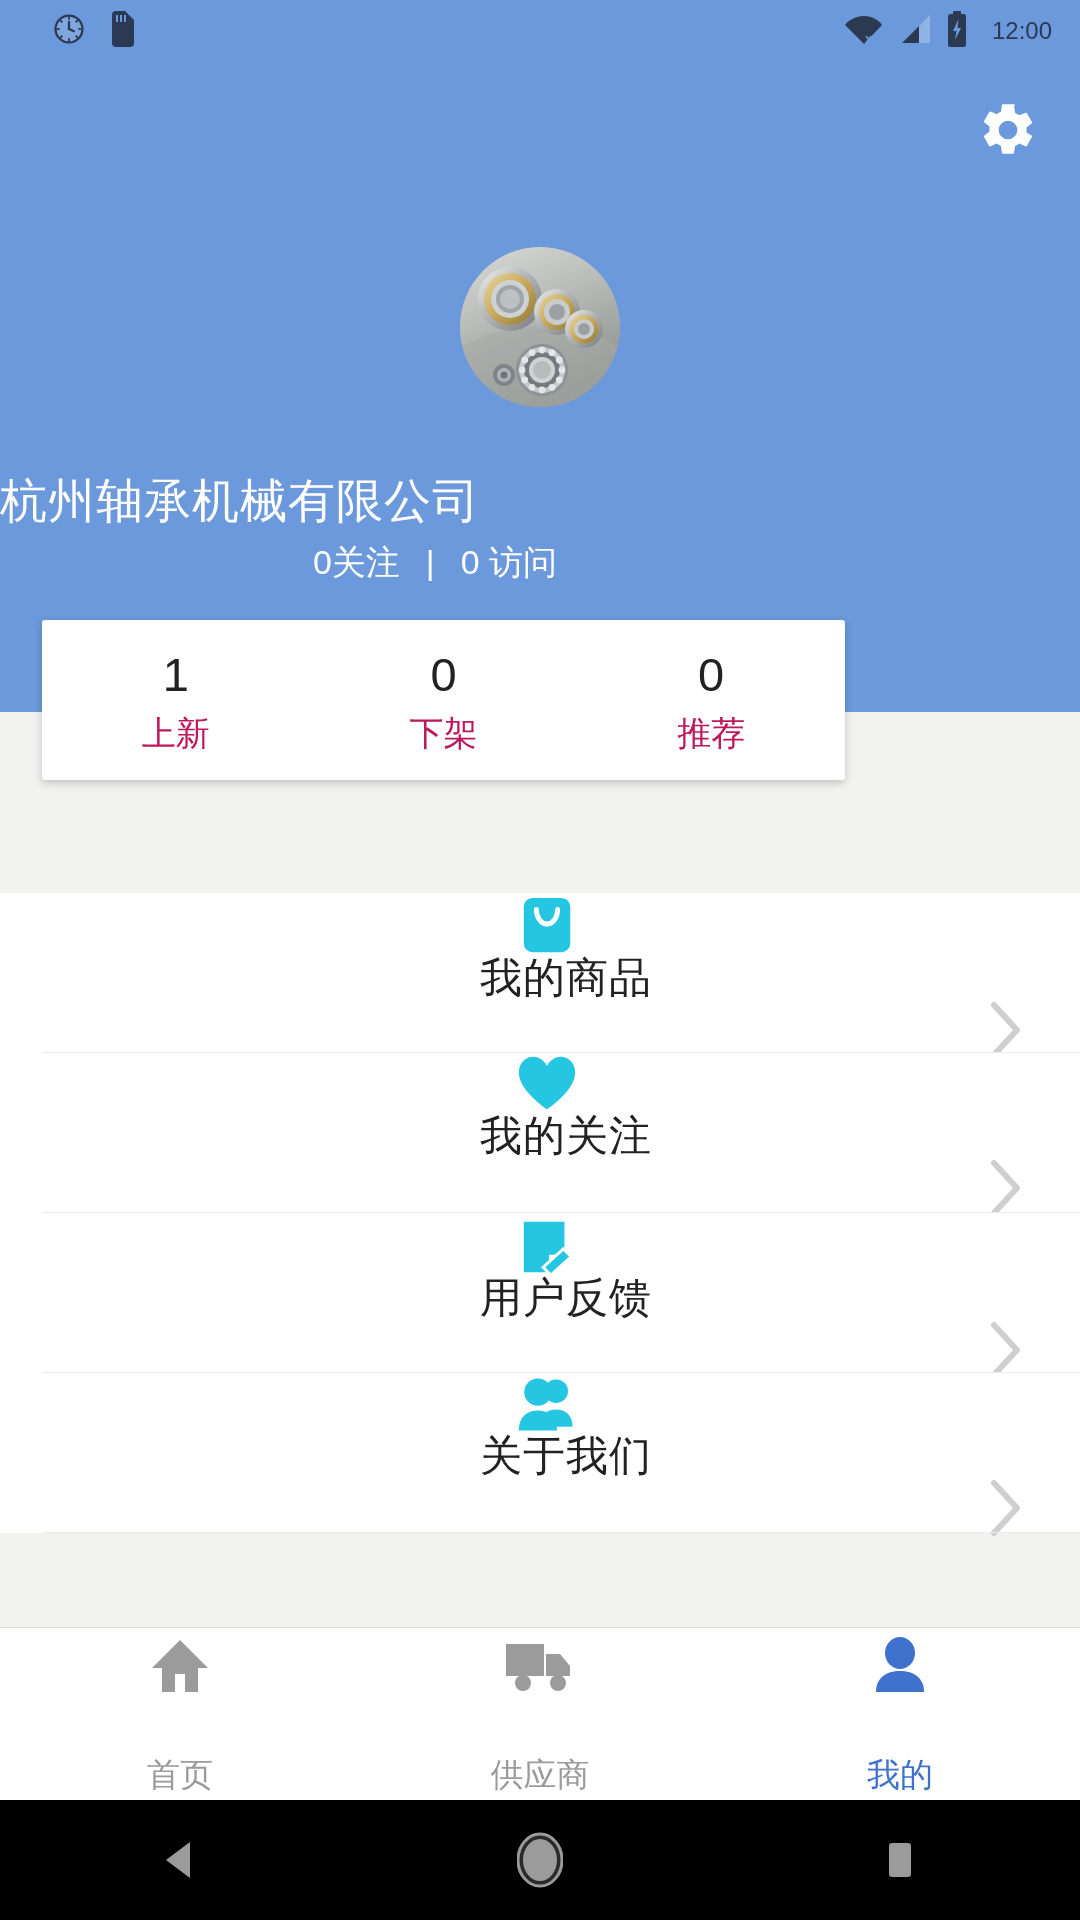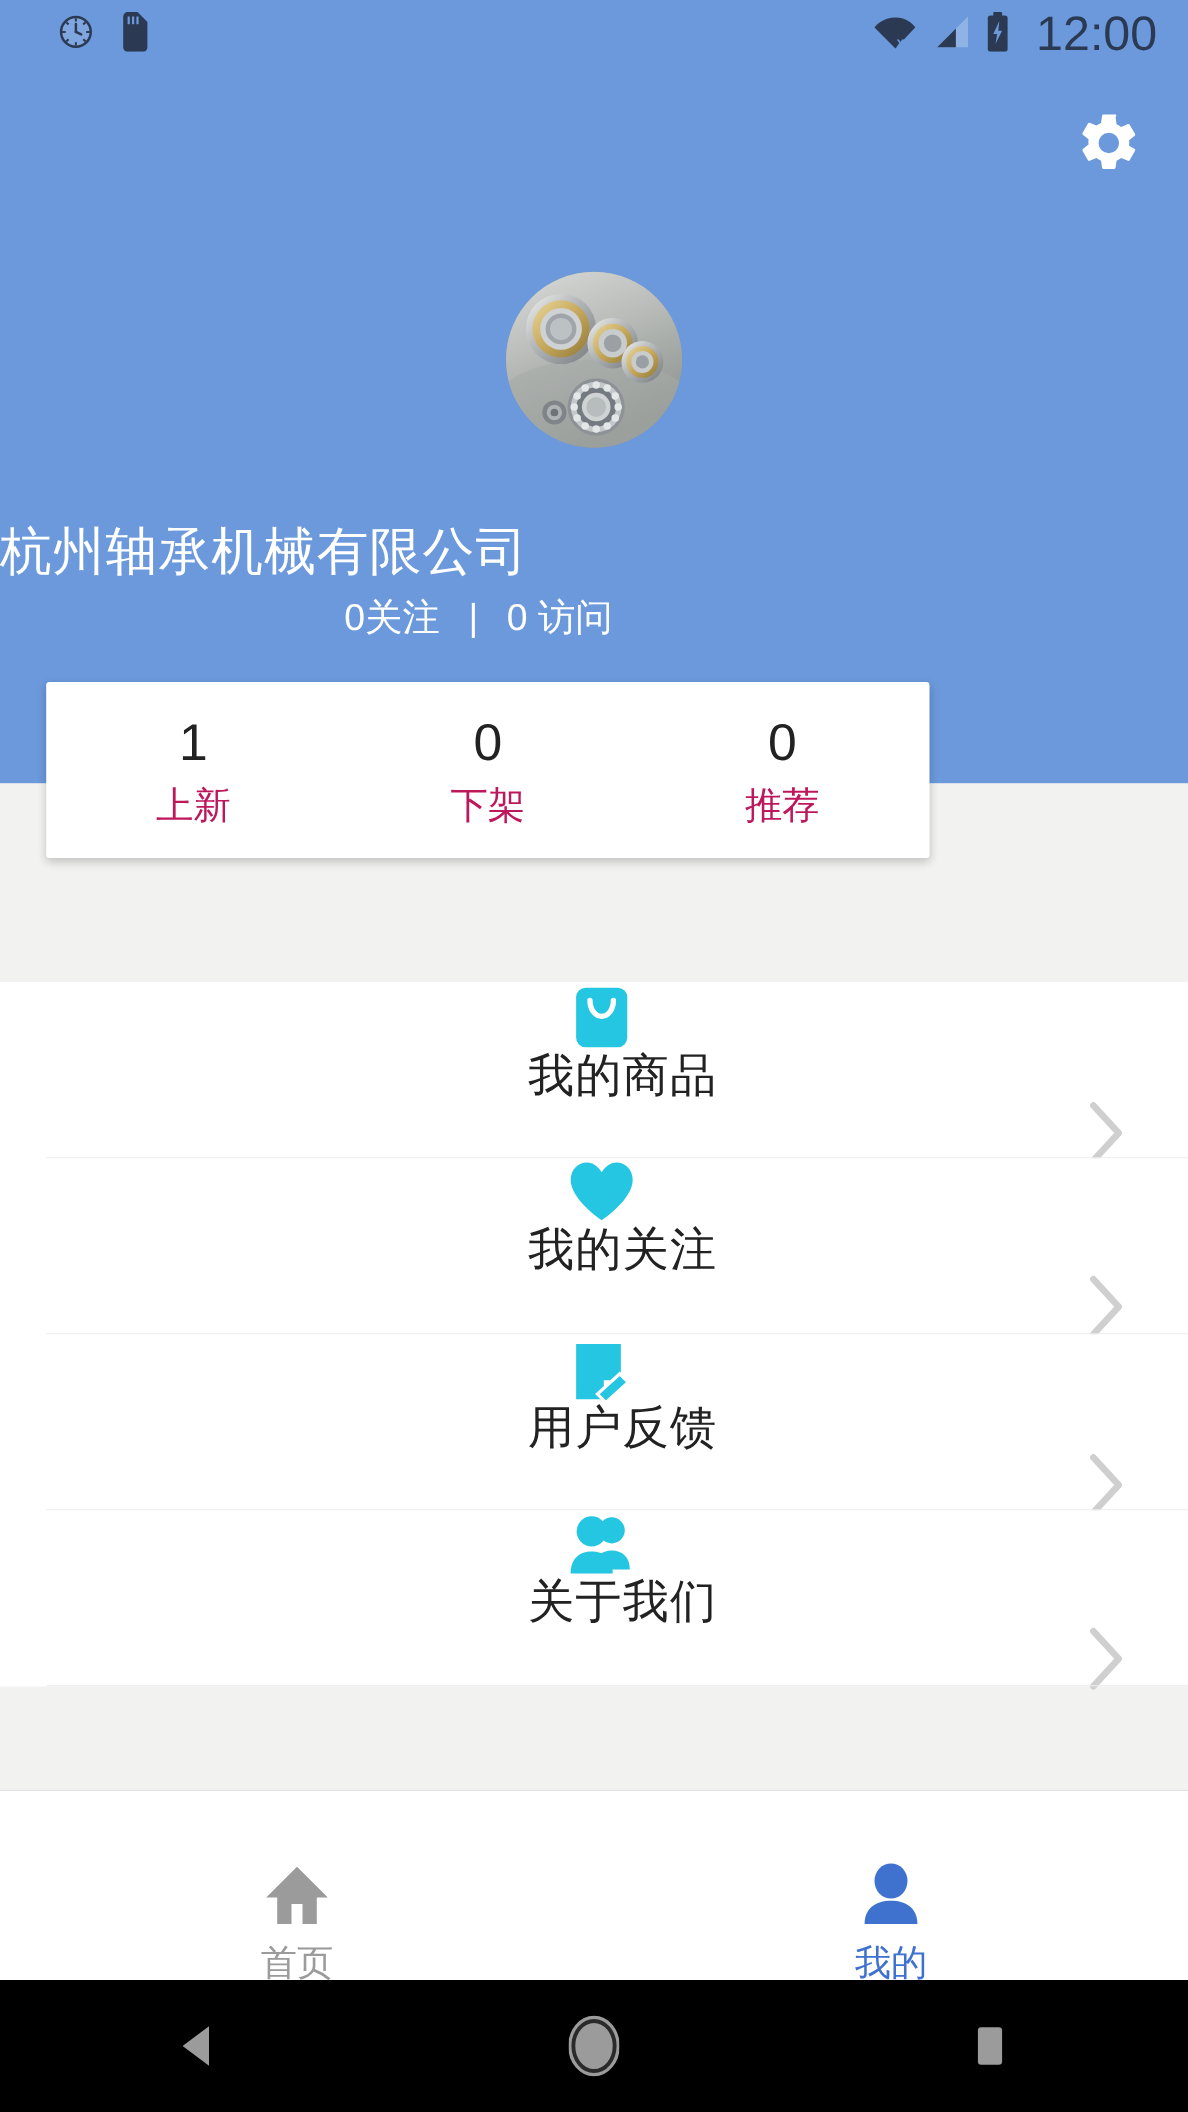--- a/index.html
+++ b/index.html
@@ -43,21 +43,21 @@
     gap: 24px;
   }
   .status-right {
     margin-left: auto;
     display: flex;
     align-items: center;
     gap: 14px;
   }
   .status-clock {
     color: #2b3a52;
-    font-size: 44px;
+    font-size: 24px;
     letter-spacing: 0px;
     font-weight: 400;
     margin-left: 10px;
     line-height: 1;
   }
   .sb-icon { display: block; }
 
   
   .profile-header {
     position: absolute;
@@ -207,24 +207,25 @@
     border-top: 1px solid #dcdcdc;
     display: flex;
     align-items: center;
   }
   .tab {
     flex: 1;
     height: 100%;
     display: flex;
     flex-direction: column;
     align-items: center;
-    justify-content: flex-end;
+    justify-content: flex-start;
     cursor: pointer;
     padding-top: 8px;
     box-sizing: border-box;
+    gap: 48px;
   }
   .tab-icon {
     height: 58px;
     display: flex;
     align-items: flex-end;
     justify-content: center;
   }
   .tab-label {
     margin-top: 16px;
     font-size: 33px;
@@ -441,20 +442,31 @@
     <div class="tab">
       <div class="tab-icon">
         <svg width="60" height="56" viewBox="0 0 60 56" aria-hidden="true">
           <path d="M30 2 L58 30 L48 30 L48 54 L35 54 L35 36 L25 36 L25 54 L12 54 L12 30 L2 30 Z" fill="#9b9b9b"></path>
         </svg>
       </div>
       <div class="tab-label">首页</div>
     </div>
 
 
+    <div class="tab">
+      <div class="tab-icon">
+        <svg width="72" height="56" viewBox="0 0 72 56" aria-hidden="true">
+          <rect x="2" y="6" width="38" height="32" fill="#9b9b9b"></rect>
+          <path d="M42 16 h14 l10 12 v10 h-24 z" fill="#9b9b9b"></path>
+          <circle cx="19" cy="45" r="8" fill="#9b9b9b"></circle>
+          <circle cx="54" cy="45" r="8" fill="#9b9b9b"></circle>
+        </svg>
+      </div>
+      <div class="tab-label">供应商</div>
+    </div>
 
     <div class="tab active">
       <div class="tab-icon">
         <svg width="54" height="58" viewBox="0 0 54 58" aria-hidden="true">
           <ellipse cx="27" cy="17" rx="15" ry="16" fill="#3f72cf"></ellipse>
           <path d="M3 56 C3 42 13 35 27 35 C41 35 51 42 51 56 z" fill="#3f72cf"></path>
         </svg>
       </div>
       <div class="tab-label">我的</div>
     </div>

